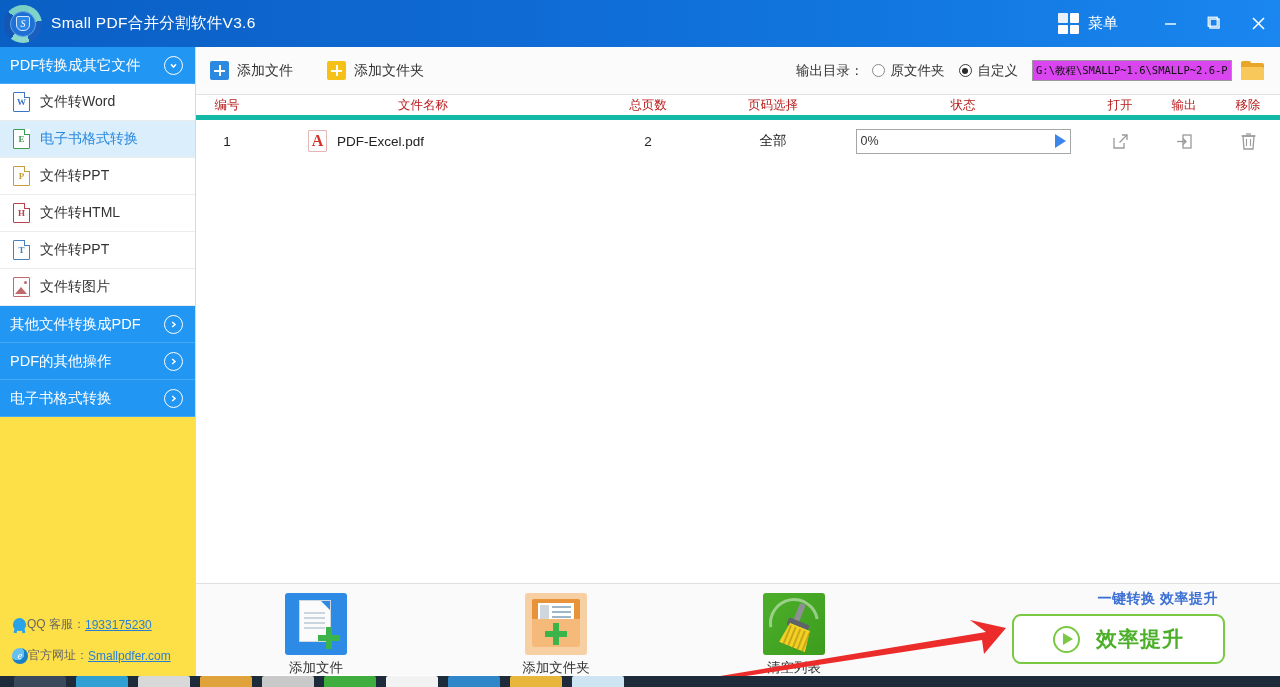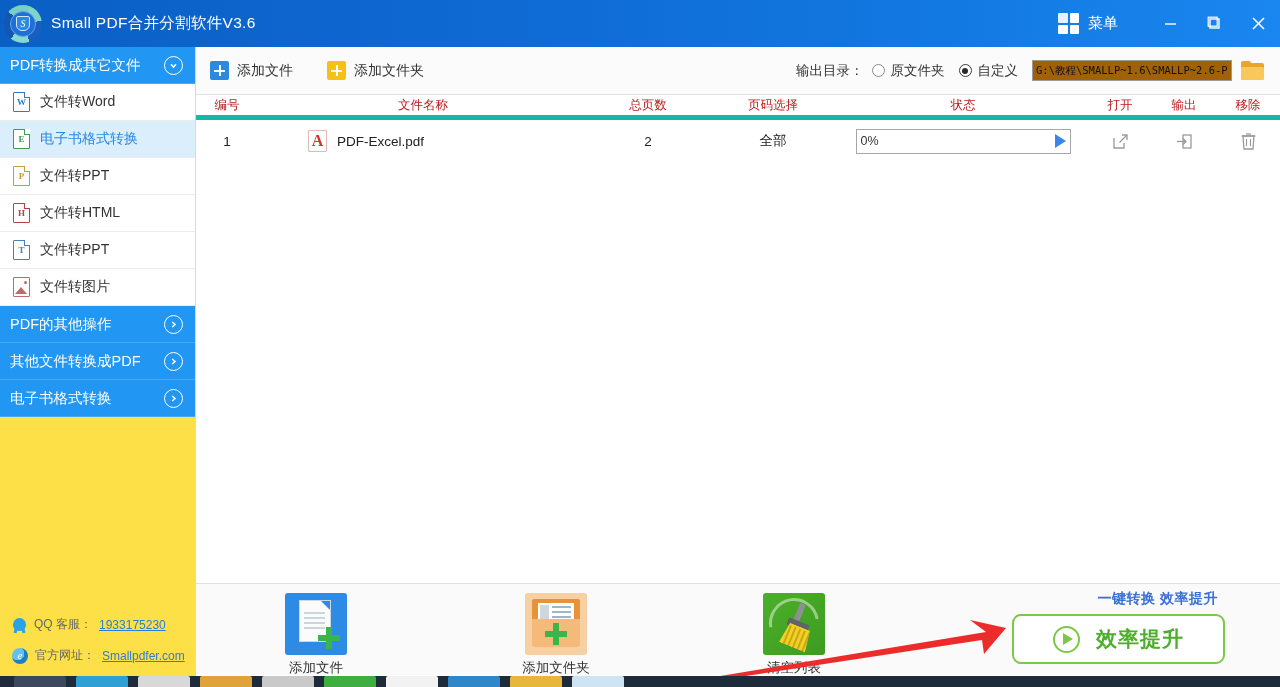--- a/index.html
+++ b/index.html
@@ -88,21 +88,21 @@
     position: absolute; left: 2px; bottom: 3px; width: 12px; height: 7px; overflow: hidden;
   }
   .fi.img .pic::before {
     content: ""; position: absolute; left: 0; bottom: 0; width: 0; height: 0;
     border-left: 6px solid transparent; border-right: 6px solid transparent; border-bottom: 7px solid currentColor;
   }
   .fi.img .dot { position: absolute; right: 3px; top: 4px; width: 3px; height: 3px; border-radius: 50%; background: currentColor; }
 
   
   .contact { position: absolute; left: 0; bottom: 16px; width: 196px; font-size: 12px; color: #555; }
-  .crow { display: flex; align-items: center; gap: 7px; padding: 7px 0 7px 12px; }
+  .crow { display: flex; align-items: center; padding: 7px 0 7px 12px; }
   .crow .lbl { color: #666; white-space: nowrap; }
   .crow a { color: #2a7fd4; text-decoration: underline; }
   .qq-icon { width: 15px; height: 17px; position: relative; flex: 0 0 auto; }
   .qq-icon .body { position: absolute; left: 1px; top: 2px; width: 13px; height: 13px; background: #29a3e8; border-radius: 50% 50% 45% 45%; }
   .qq-icon .l1, .qq-icon .l2 { position: absolute; top: 13px; width: 3px; height: 4px; background: #29a3e8; }
   .qq-icon .l1 { left: 2px; transform: rotate(12deg); }
   .qq-icon .l2 { right: 2px; transform: rotate(-12deg); }
   .ie-icon {
     width: 16px; height: 16px; border-radius: 50%; flex: 0 0 auto;
     background: radial-gradient(circle at 35% 35%, #63c0f0 0 45%, #1a7fc4 46% 100%);
@@ -124,21 +124,21 @@
   .sq-icon::before { left: 4px; top: 8.5px; width: 11px; height: 2px; }
   .sq-icon::after { left: 8.5px; top: 4px; width: 2px; height: 11px; }
 
   .outdir { margin-left: auto; display: flex; align-items: center; font-size: 13.5px; color: #333; gap: 0; }
   .outdir .olabel { margin-right: 8px; white-space: nowrap; text-align: right; }
   .radio-wrap { display: flex; align-items: center; gap: 6px; margin-right: 14px; white-space: nowrap; }
   .radio { width: 13px; height: 13px; border: 1px solid #8a8a8a; border-radius: 50%; background: #fff; position: relative; flex: 0 0 auto; }
   .radio.on { border-color: #3a3a3a; }
   .radio.on::after { content:""; position: absolute; left: 2.5px; top: 2.5px; width: 6px; height: 6px; border-radius: 50%; background: #2a2a2a; }
   .path-box {
-    width: 200px; height: 21px; border: 1px solid #9a9a9a; background: #a16207;
+    width: 200px; height: 21px; border: 1px solid #9a9a9a; background: #d946ef;
     font-family: "DejaVu Sans Mono", "Liberation Mono", monospace; font-size: 10.5px; color: #111;
     line-height: 19px; padding: 0 3px; overflow: hidden; white-space: nowrap; margin-right: 9px;
   }
   .folder-icon { width: 23px; height: 19px; position: relative; flex: 0 0 auto; }
   .folder-icon .back { position: absolute; left: 0; top: 2px; width: 23px; height: 17px; background: #e8a72b; border-radius: 2px; }
   .folder-icon .tab { position: absolute; left: 0; top: 0; width: 10px; height: 4px; background: #e8a72b; border-radius: 2px 2px 0 0; }
   .folder-icon .front { position: absolute; left: 0; top: 6px; width: 23px; height: 13px; background: #f8c85a; border-radius: 1px 2px 2px 2px; }
 
   
   .table-wrap { position: absolute; left: 196px; top: 95px; width: 1084px; height: 488px; background: #ffffff; }
@@ -330,30 +330,30 @@
     <div class="side-item">
       <span class="fi img" style="color:#c0686c">
         <span class="pg"></span>
           <span class="pic"></span>
           <span class="dot"></span>
       </span>
       <span>文件转图片</span>
     </div>
 
     <div class="side-group">
-      <span class="gtxt">PDF的其他操作</span>
+      <span class="gtxt">其他文件转换成PDF</span>
       <span class="chev">
         <svg width="11" height="11" viewBox="0 0 11 11">
             <polyline points="4.2,3 7,5.5 4.2,8" fill="none" stroke="#ffffff" stroke-width="1.5"></polyline>
           </svg>
       </span>
     </div>
 
     <div class="side-group">
-      <span class="gtxt">其他文件转换成PDF</span>
+      <span class="gtxt">PDF的其他操作</span>
       <span class="chev">
         <svg width="11" height="11" viewBox="0 0 11 11">
             <polyline points="4.2,3 7,5.5 4.2,8" fill="none" stroke="#ffffff" stroke-width="1.5"></polyline>
           </svg>
       </span>
     </div>
 
     <div class="side-group">
       <span class="gtxt">电子书格式转换</span>
       <span class="chev">

